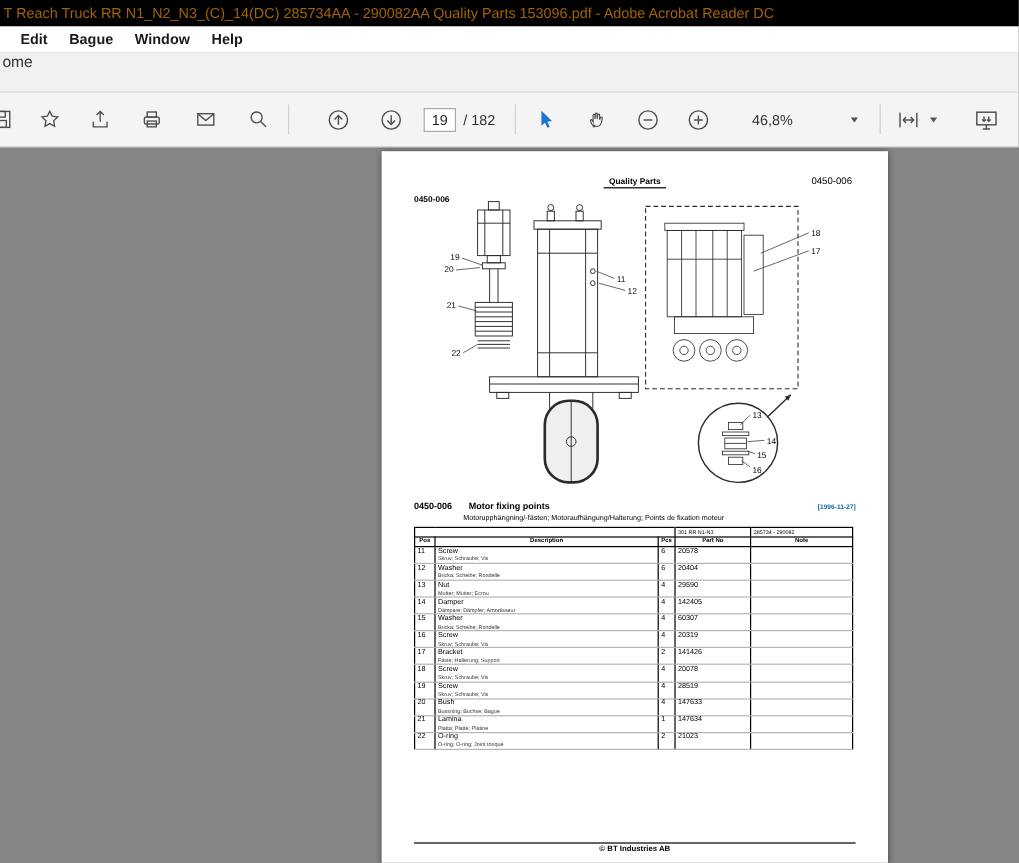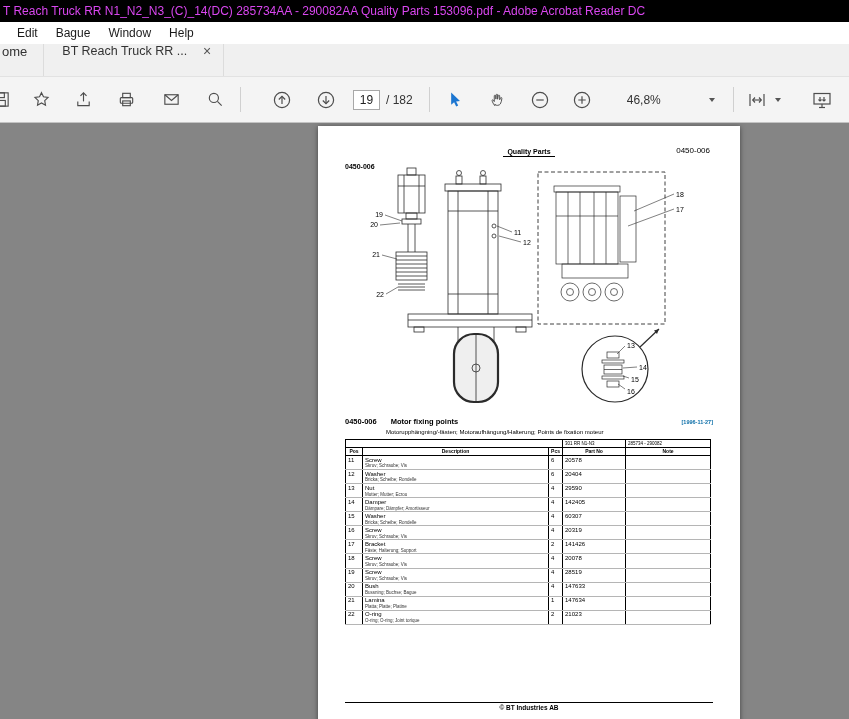--- a/index.html
+++ b/index.html
@@ -1,23 +1,23 @@
 <!DOCTYPE html>
 <html><head>
 <meta charset="utf-8">
 <style>
   * { margin:0; padding:0; box-sizing:border-box; }
   html,body { width:849px; height:719px; overflow:hidden; }
   body { font-family:"Liberation Sans", sans-serif; background:#858585; }
 
   
-  .titlebar { height:22px; background:#000; color:#d946ef; font-size:12px; line-height:22px;
+  .titlebar { height:22px; background:#000; color:#a16207; font-size:12px; line-height:22px;
               padding-left:3px; white-space:nowrap; overflow:hidden; }
   .menubar { height:22px; background:#fff; display:flex; align-items:center; font-size:12px; color:#1a1a1a; padding-left:8px; }
-  .menubar .menu-item { padding:0 9px; cursor:default; }
+  .menubar .menu-item { padding:0 9px; cursor:default;font-weight:bold; }
   .tabbar { height:33px; background:#f0f0f0; display:flex; align-items:stretch; font-size:13px; color:#333; border-bottom:1px solid #e2e2e2; }
   .tab { display:flex; cursor:default; }
   .tab-home { padding:0 16px 0 2px; }
   .tab-tools { padding:0 28px; }
   .tab-doc { padding:0 12px 0 18px; font-size:12.5px; gap:16px; border-left:1px solid #dcdcdc; border-right:1px solid #dcdcdc; }
   .tab-close { font-size:14px; color:#555; line-height:1; }
 
   .toolbar { height:46px; background:#f4f4f4; border-bottom:1px solid #c3c3c3; display:flex; align-items:center; }
   .tool { width:22px; height:22px; display:flex; align-items:center; justify-content:center; flex:none; }
   .tool svg { display:block; }
@@ -76,24 +76,20 @@
 <div class="menubar">
   <span class="menu-item">Edit</span>
   <span class="menu-item">Bague</span>
   <span class="menu-item">Window</span>
   <span class="menu-item">Help</span>
 </div>
 
 <div class="tabbar">
   <div class="tab tab-home">
     <span>ome</span>
-  </div>
-  <div class="tab tab-doc">
-    <span>BT Reach Truck RR ...</span>
-    <span class="tab-close">×</span>
   </div>
 </div>
 
 <div class="toolbar">
   <div class="tool" style="margin-left:-10px;">
     <svg width="19" height="19" viewBox="0 0 20 20">
       <g stroke="#4d4d4d" stroke-width="1.2" fill="none">
         <rect x="3" y="3" width="14" height="14"></rect>
           <rect x="7" y="3" width="6" height="5"></rect>
           <rect x="6" y="11" width="8" height="6"></rect>

